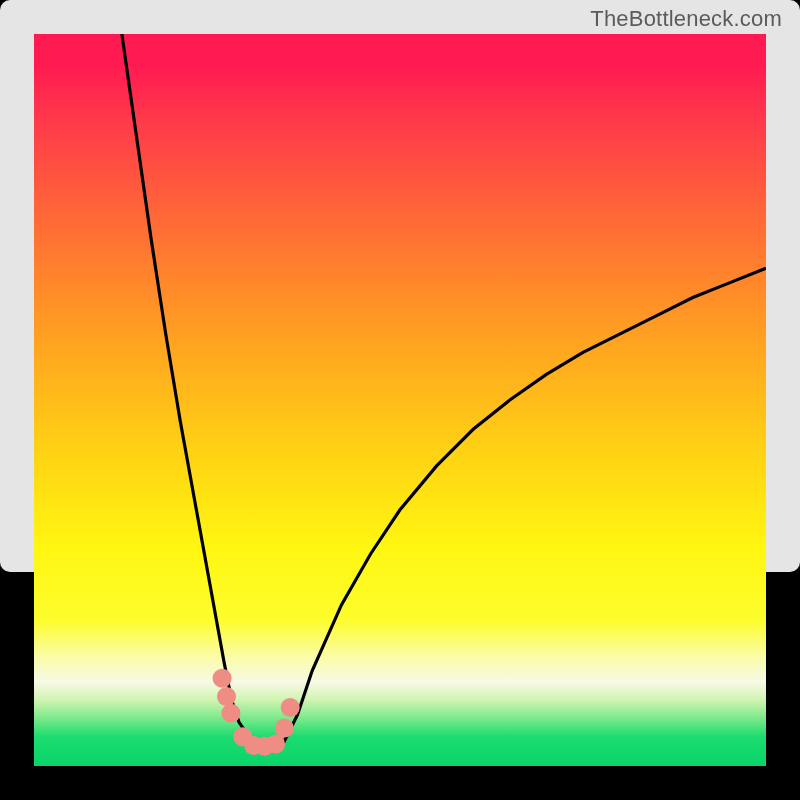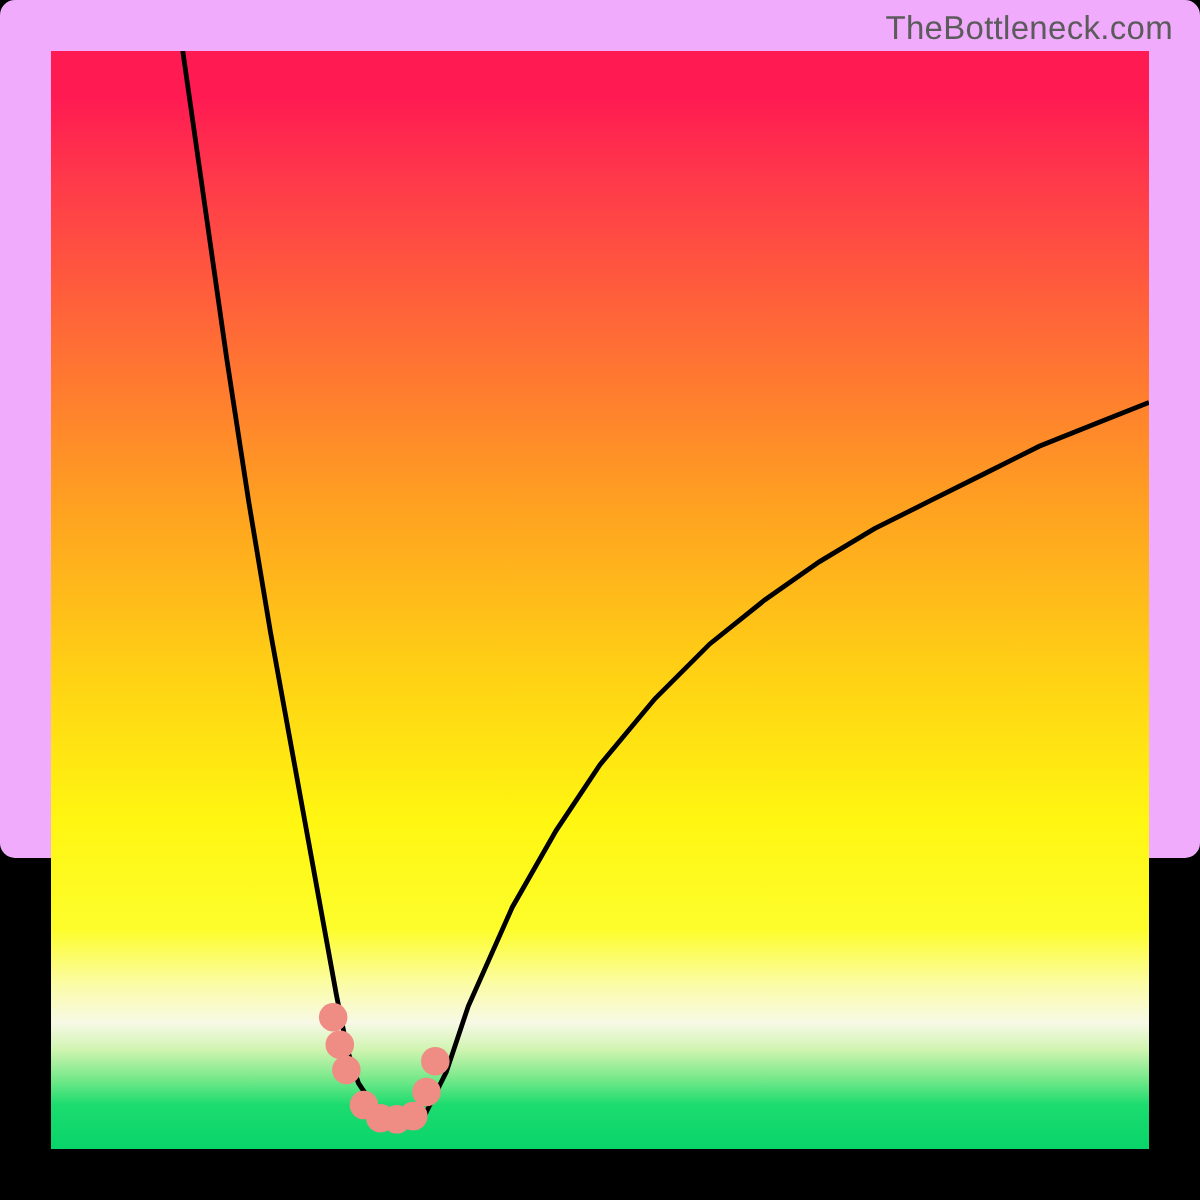--- a/index.html
+++ b/index.html
@@ -10,21 +10,21 @@
     background: #000;
     font-family: Arial, Helvetica, sans-serif;
     overflow: hidden;
   }
   .frame {
     position: absolute;
     top: 0;
     left: 0;
     width: 800px;
     height: 572px;
-    background: #f0abfc;
+    background: #e5e5e5;
     border-radius: 10px;
   }
   .plot-area {
     position: absolute;
     top: 34px;
     left: 34px;
     width: 732px;
     height: 732px;
     overflow: hidden;
   }

